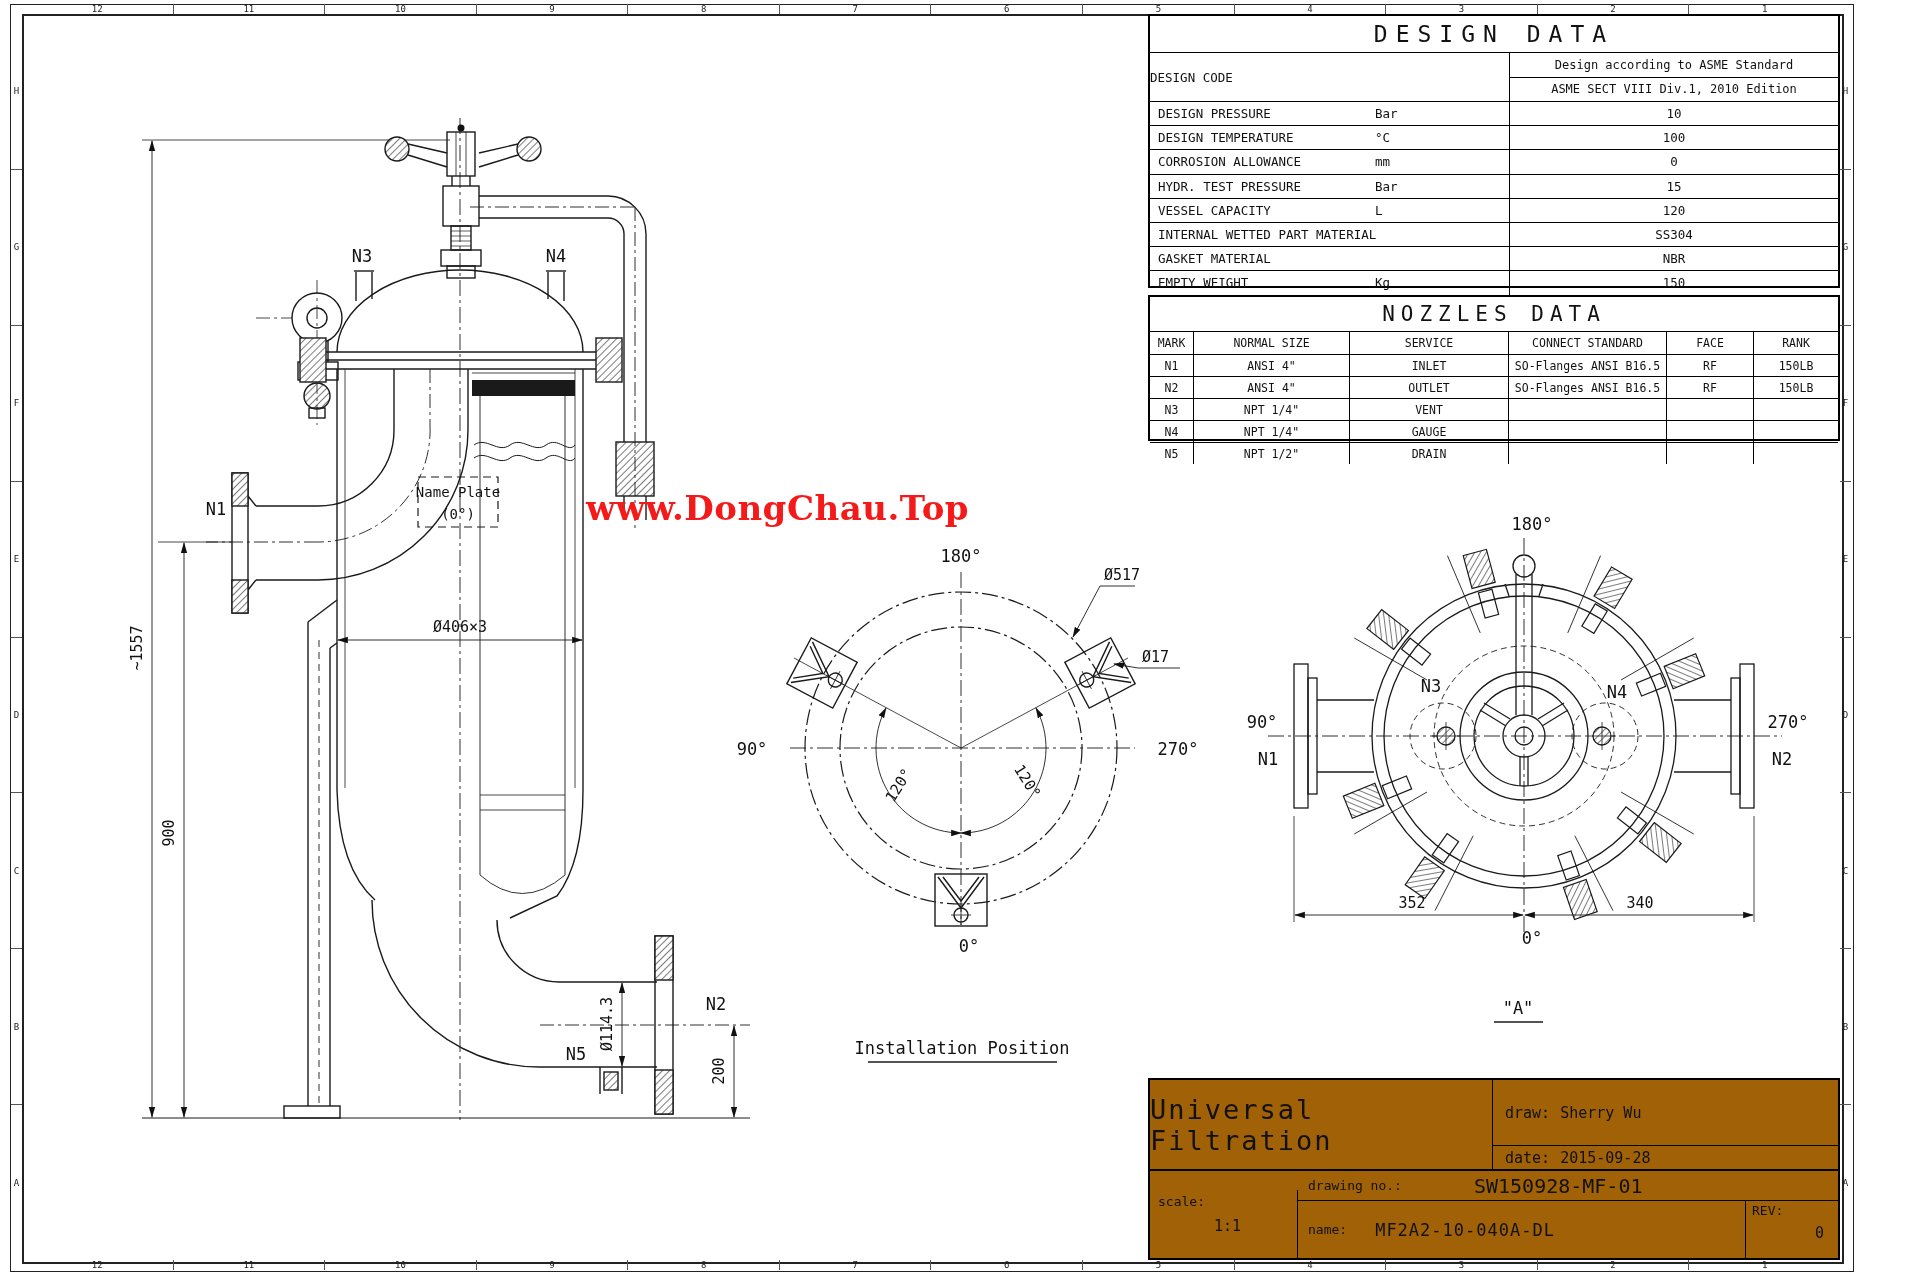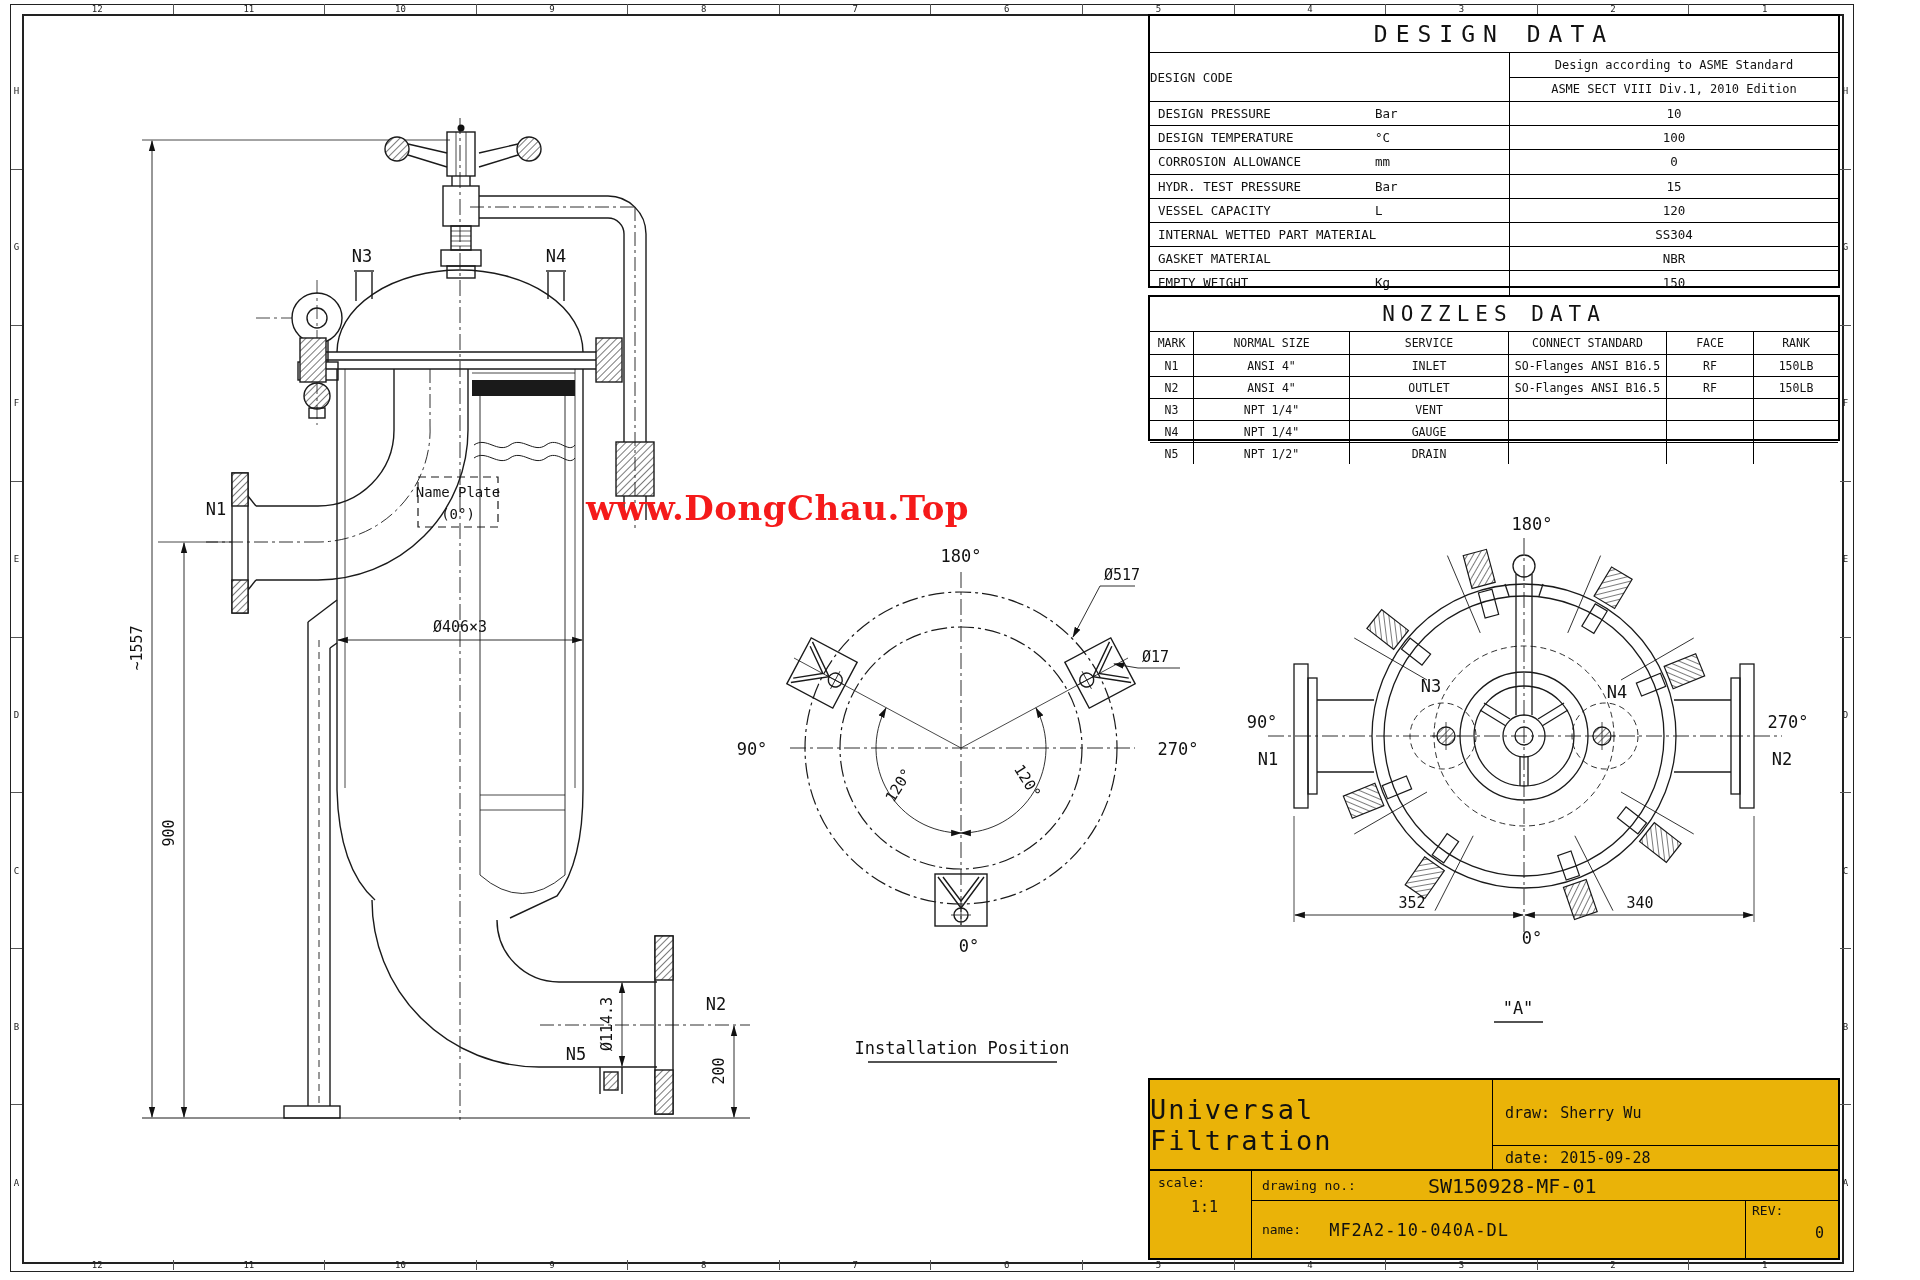--- a/index.html
+++ b/index.html
@@ -32,29 +32,29 @@
   .nz-title{height:34px;border-bottom:1.5px solid #000;display:flex;align-items:center;justify-content:center;
             font-size:21px;letter-spacing:6px;}
   .nz-grid{display:flex;flex-direction:column;}
   .nz-r{display:flex;height:21px;border-bottom:1px solid #000;}
   .nz-r.head{height:22px;border-bottom:1.5px solid #000;}
   .nz-r:last-child{border-bottom:none;}
   .nz-c{border-right:1px solid #000;display:flex;align-items:center;justify-content:center;font-size:11.5px;box-sizing:border-box;overflow:hidden;white-space:nowrap;}
   .nz-c:last-child{border-right:none;}
   .c0{width:44px;}.c1{width:156px;}.c2{width:159px;}.c3{width:158px;}.c4{width:87px;}.c5{flex:1;}
   
-  .tb{border:2px solid #000;box-sizing:border-box;display:flex;flex-direction:column;background:#eab308;}
+  .tb{border:2px solid #000;box-sizing:border-box;display:flex;flex-direction:column;background:#a16207;}
   .tb-top{display:flex;height:125px;border-bottom:2px solid #000;}
   .tb-company{width:342px;border-right:1.5px solid #000;display:flex;align-items:center;justify-content:center;
               font-size:27px;letter-spacing:2px;}
   .tb-dd{flex:1;display:flex;flex-direction:column;}
   .tb-draw{height:65px;border-bottom:1px solid #000;display:flex;align-items:center;padding-left:12px;font-size:15px;gap:10px;}
   .tb-date{flex:1;display:flex;align-items:center;padding-left:12px;font-size:15px;gap:10px;}
   .tb-bot{flex:1;display:flex;}
-  .tb-scale{width:102px;border-right:1.5px solid #000;padding:4px 0 0 8px;box-sizing:border-box;font-size:13px;}
+  .tb-scale{width:148px;border-right:1.5px solid #000;padding:4px 0 0 8px;box-sizing:border-box;font-size:13px;margin-top:19px;}
   .tb-scaleval{text-align:center;margin-top:8px;font-size:15px;}
   .tb-nm{flex:1;display:flex;flex-direction:column;}
   .tb-no{height:29px;border-bottom:1px solid #000;display:flex;align-items:center;padding-left:10px;font-size:13px;}
   .tb-no .val{font-size:20px;margin-left:72px;}
   .tb-namerow{flex:1;display:flex;}
   .tb-name{flex:1;display:flex;align-items:center;padding-left:10px;font-size:13px;border-right:1px solid #000;}
   .tb-name .val{font-size:17px;margin-left:28px;letter-spacing:1px;}
   .tb-rev{width:92px;padding:2px 0 16px 6px;font-size:13px;box-sizing:border-box;}
   .tb-rev .val{text-align:right;padding-right:14px;font-size:15px;margin-top:6px;}
   

